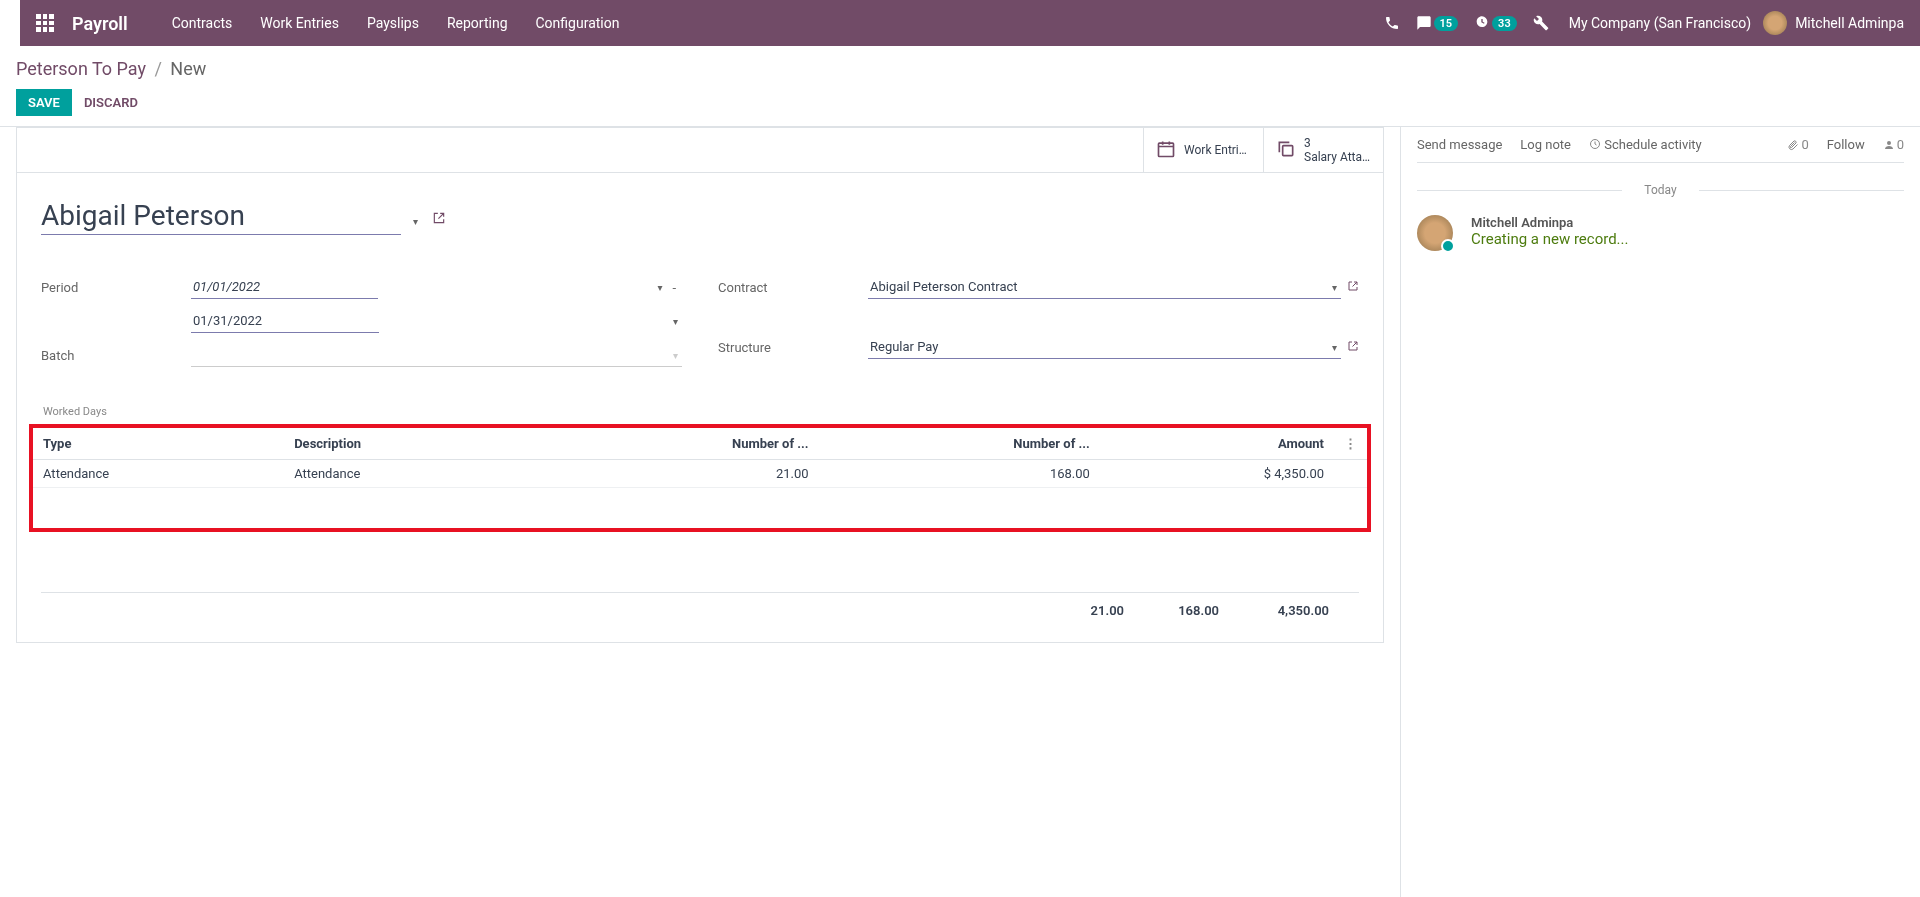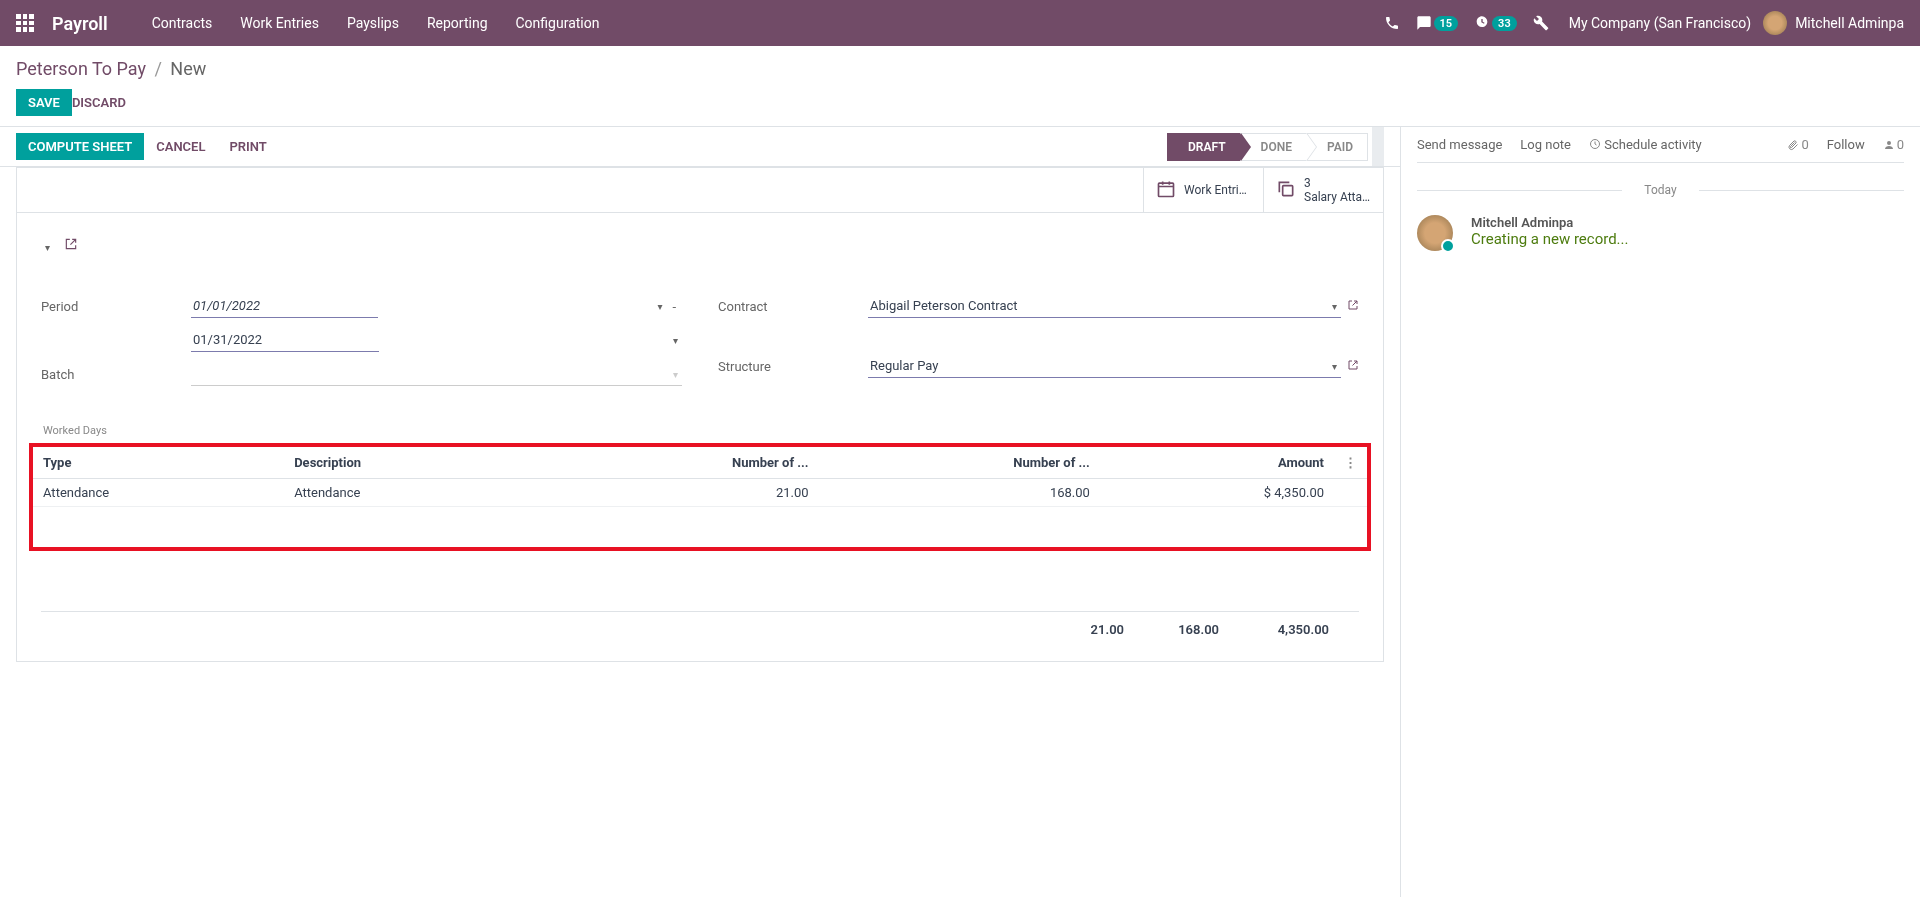--- a/index.html
+++ b/index.html
@@ -1,39 +1,39 @@
 <!DOCTYPE html>
 <html><head>
 <meta charset="utf-8">
 <style>
 * { margin: 0; padding: 0; box-sizing: border-box; font-family: -apple-system, BlinkMacSystemFont, "Segoe UI", Roboto, sans-serif; }
 body { background: #fff; overflow: hidden; width: 1920px; height: 897px; font-size: 13px; color: #374151; }
 
 
-.topnav { background: #714B67; height: 46px; display: flex; align-items: center; padding: 0 16px; color: #fff; }
+.topnav { background: #714B67; height: 46px; display: flex; align-items: center; padding: 0 16px; color: #fff; margin-left: 20px; }
 .apps-icon { width: 18px; height: 18px; display: grid; grid-template-columns: repeat(3,1fr); grid-template-rows: repeat(3,1fr); gap: 2px; margin-right: 18px; cursor: pointer; }
 .apps-icon span { background: #fff; }
 .brand { font-size: 18px; font-weight: 600; margin-right: 30px; }
 .menu-item { color: #fff; padding: 0 14px; font-size: 14px; cursor: pointer; }
 .spacer { flex: 1; }
 .nav-icon { margin: 0 8px; cursor: pointer; position: relative; display: flex; align-items: center; }
 .icon-svg { width: 16px; height: 16px; }
 .badge { background: #00A09D; color: #fff; font-size: 11px; padding: 1px 6px; border-radius: 10px; margin-left: 2px; font-weight: 600;}
 .company { margin: 0 12px; font-size: 14px; }
 .avatar { width: 24px; height: 24px; border-radius: 50%; background: radial-gradient(circle, #d4a574 40%, #8b6f47 100%); margin-right: 8px; }
 .user-name { font-size: 14px; }
 
 
 .crumb-row { padding: 12px 16px 6px; }
 .crumb-link { color: #714B67; font-size: 18px; cursor: pointer; }
 .crumb-sep { color: #999; font-size: 18px; margin: 0 4px; }
 .crumb-current { color: #666; font-size: 18px; }
 
 
-.action-row { padding: 4px 16px 10px; display: flex; align-items: flex-end;}
+.action-row { padding: 4px 16px 10px; display: flex; gap: 12px; align-items: flex-end;}
 .btn-save { background: #00A09D; color: #fff; border: none; padding: 6px 12px; font-size: 13px; font-weight: 600; cursor: pointer; }
 .btn-discard { background: none; border: none; color: #714B67; font-size: 13px; font-weight: 600; cursor: pointer; padding: 6px 0;}
 
 
 .wrapper { display: flex; border-top: 1px solid #dee2e6; height: calc(100% - 110px); }
 .left-pane { flex: 1; overflow-y: auto; padding: 0; position: relative; }
 .right-pane { width: 520px; border-left: 1px solid #dee2e6; padding: 0 16px; }
 
 
 .status-bar { display: flex; align-items: center; border-bottom: 1px solid #dee2e6; height: 40px; padding: 0 16px; }
@@ -159,31 +159,20 @@
 </div>
 
 <div class="action-row">
   <button class="btn-save">SAVE</button>
   <button class="btn-discard">DISCARD</button>
 </div>
 
 <div class="wrapper">
   <div class="left-pane">
 
-    <div class="status-bar">
-      <button class="btn-compute">COMPUTE SHEET</button>
-      <button class="btn-second">CANCEL</button>
-      <button class="btn-second">PRINT</button>
-      <div class="status-stages">
-        <div class="stage active">DRAFT</div>
-        <div class="stage">DONE</div>
-        <div class="stage">PAID</div>
-      </div>
-      <div class="scroll-hint"></div>
-    </div>
 
     <div class="sheet">
 
       <div class="stat-buttons">
         <div class="stat-btn">
           <span class="stat-icon">
             <svg width="20" height="20" viewBox="0 0 24 24" fill="none" stroke="#714B67" stroke-width="2">
                 <rect x="3" y="5" width="18" height="16" rx="1"></rect>
                 <path d="M3 9h18M8 3v4M16 3v4"></path>
               </svg>
@@ -199,20 +188,21 @@
           </span>
           <div style="overflow:hidden">
             <div class="stat-num">3</div>
             <div class="stat-text">Salary Atta...</div>
           </div>
         </div>
       </div>
 
       <div class="sheet-body">
         <div class="employee-row">
+          <input class="employee-input" value="Abigail Peterson" style="">
           <span class="caret-sm">▾</span>
           <span class="ext-link">
             <svg width="14" height="14" viewBox="0 0 24 24" fill="none" stroke="#714B67" stroke-width="2">
                 <path d="M14 4h6v6M20 4l-9 9M10 4H4v16h16v-6"></path>
               </svg>
           </span>
         </div>
 
         <div class="form-grid">
 

